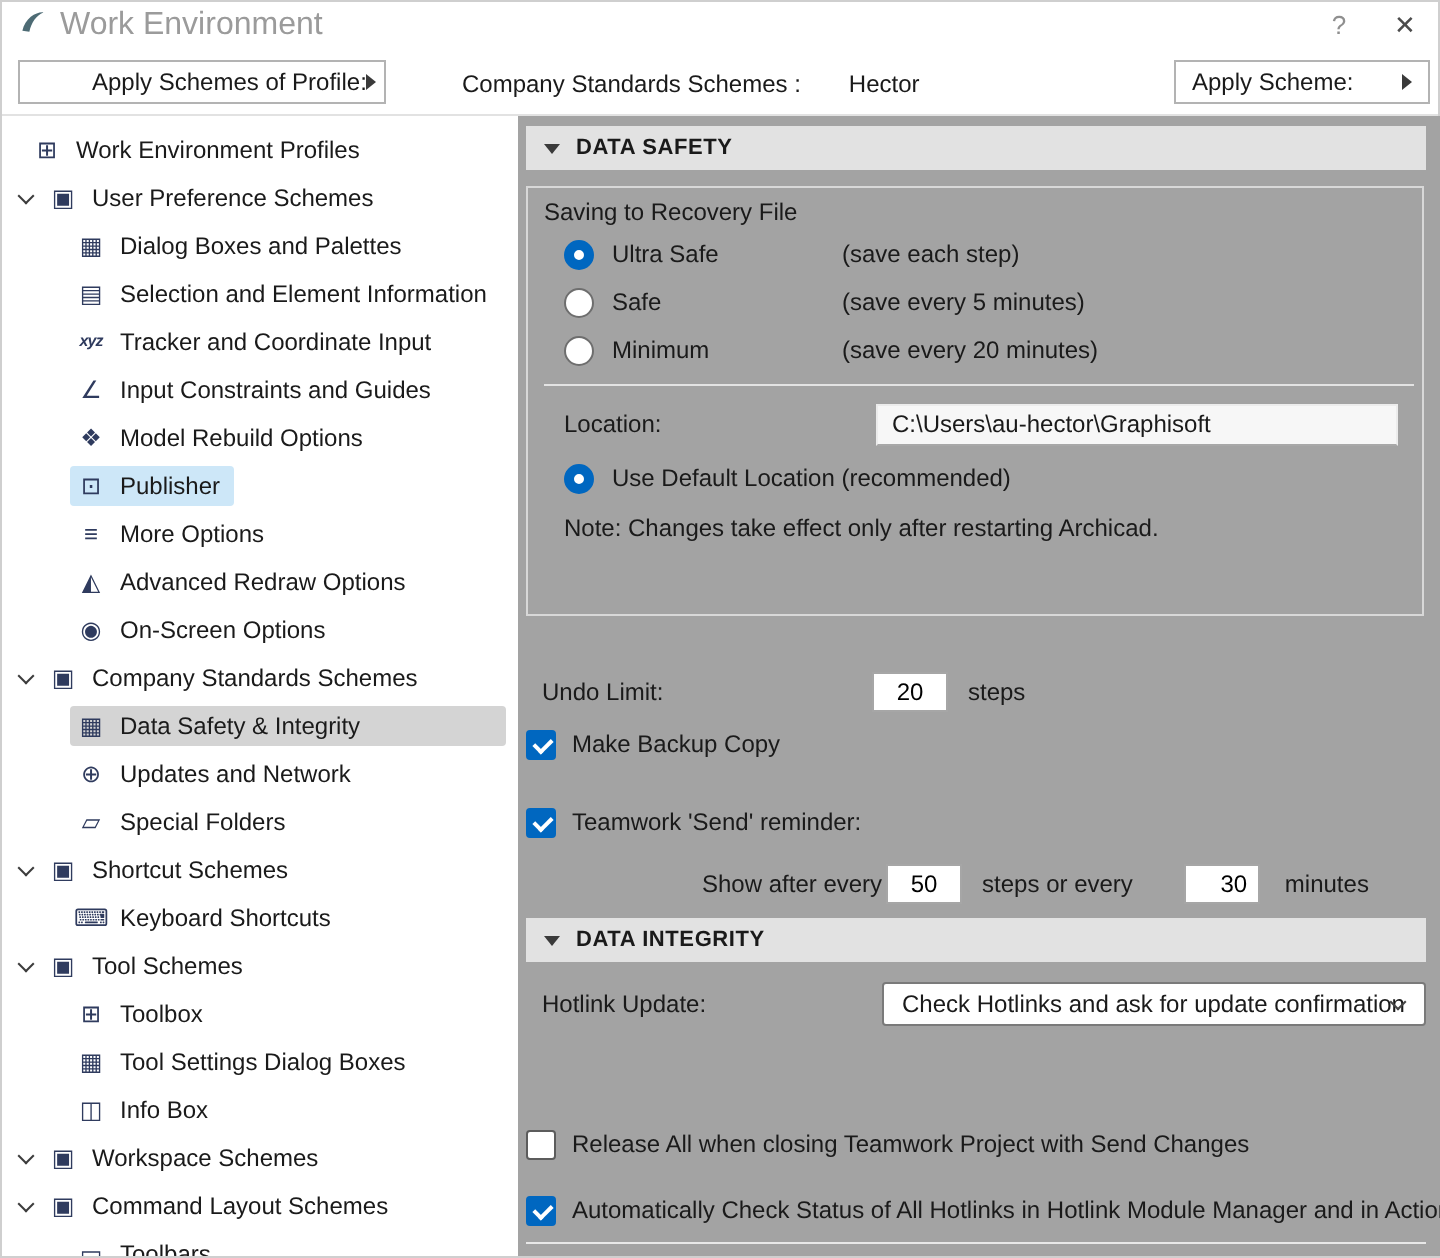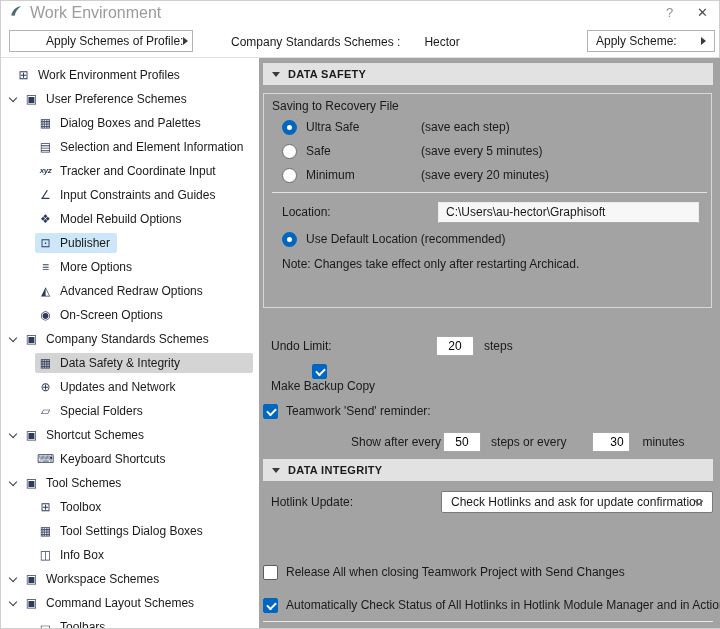--- a/index.html
+++ b/index.html
@@ -60,21 +60,21 @@
   .def-row .rlabel, .choose-row .rlabel { margin-left:9px; white-space:nowrap; }
   .choose-row { display:flex; align-items:center; margin:8px 0 0 18px; height:22px; }
   .browse-btn { margin-left:auto; margin-right:12px; width:114px; height:21px; background:#f1f1f1; border:1px solid #dadada; color:#9d9d9d; font-family:inherit; font-size:12px; }
   .gb-note { margin:10px 0 0 18px; height:14px; white-space:nowrap; }
 
   .row { position:absolute; display:flex; align-items:center; }
   .row-undo { left:12px; top:277px; height:22px; }
   .row-undo .rl { width:165px; }
   .numfield { width:38px; height:20px; border:1px solid #a6a6a6; background:#fff; text-align:center; font-family:inherit; font-size:12px; padding:0; }
   .unit { margin-left:10px; }
-  .row-backup { left:4px; top:306px; height:16px;flex-direction:column; }
+  .row-backup { left:4px; top:306px; height:16px; }
   .row-teamwork { left:4px; top:345px; height:16px; }
   .row-showafter { left:92px; top:373px; height:22px; white-space:nowrap; }
   .row-showafter .in1 { margin-left:2px; }
   .row-showafter .l2 { margin-left:10px; }
   .row-showafter .in2 { margin-left:26px;padding-left:11px; }
   .row-showafter .l3 { margin-left:12px; }
   .row-hotlink { left:12px; top:433px; height:22px; }
   .row-hotlink .rl { width:170px; }
   .selectbox { position:relative; width:272px; height:22px; border:1px solid #7a7a7a; border-radius:2px; display:flex; align-items:center; padding:0 24px 0 9px; background:#fff; white-space:nowrap; overflow:hidden; cursor:default; }
   .selchev { position:absolute; right:10px; top:6px; width:6px; height:6px; border-right:1.4px solid #444; border-bottom:1.4px solid #444; transform:rotate(45deg); }

